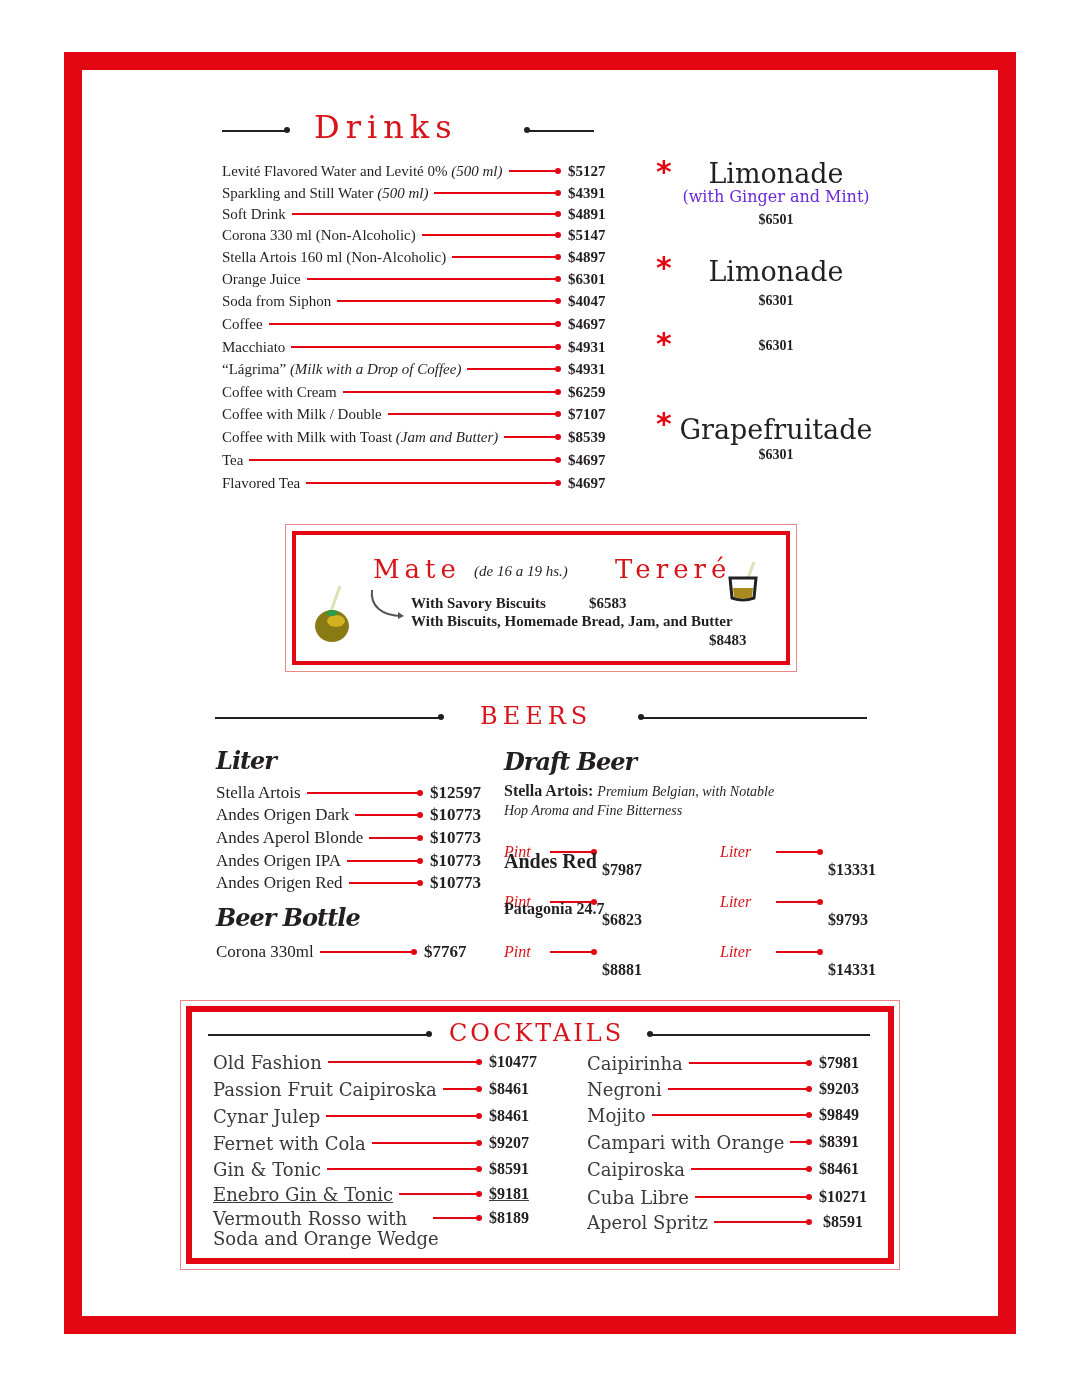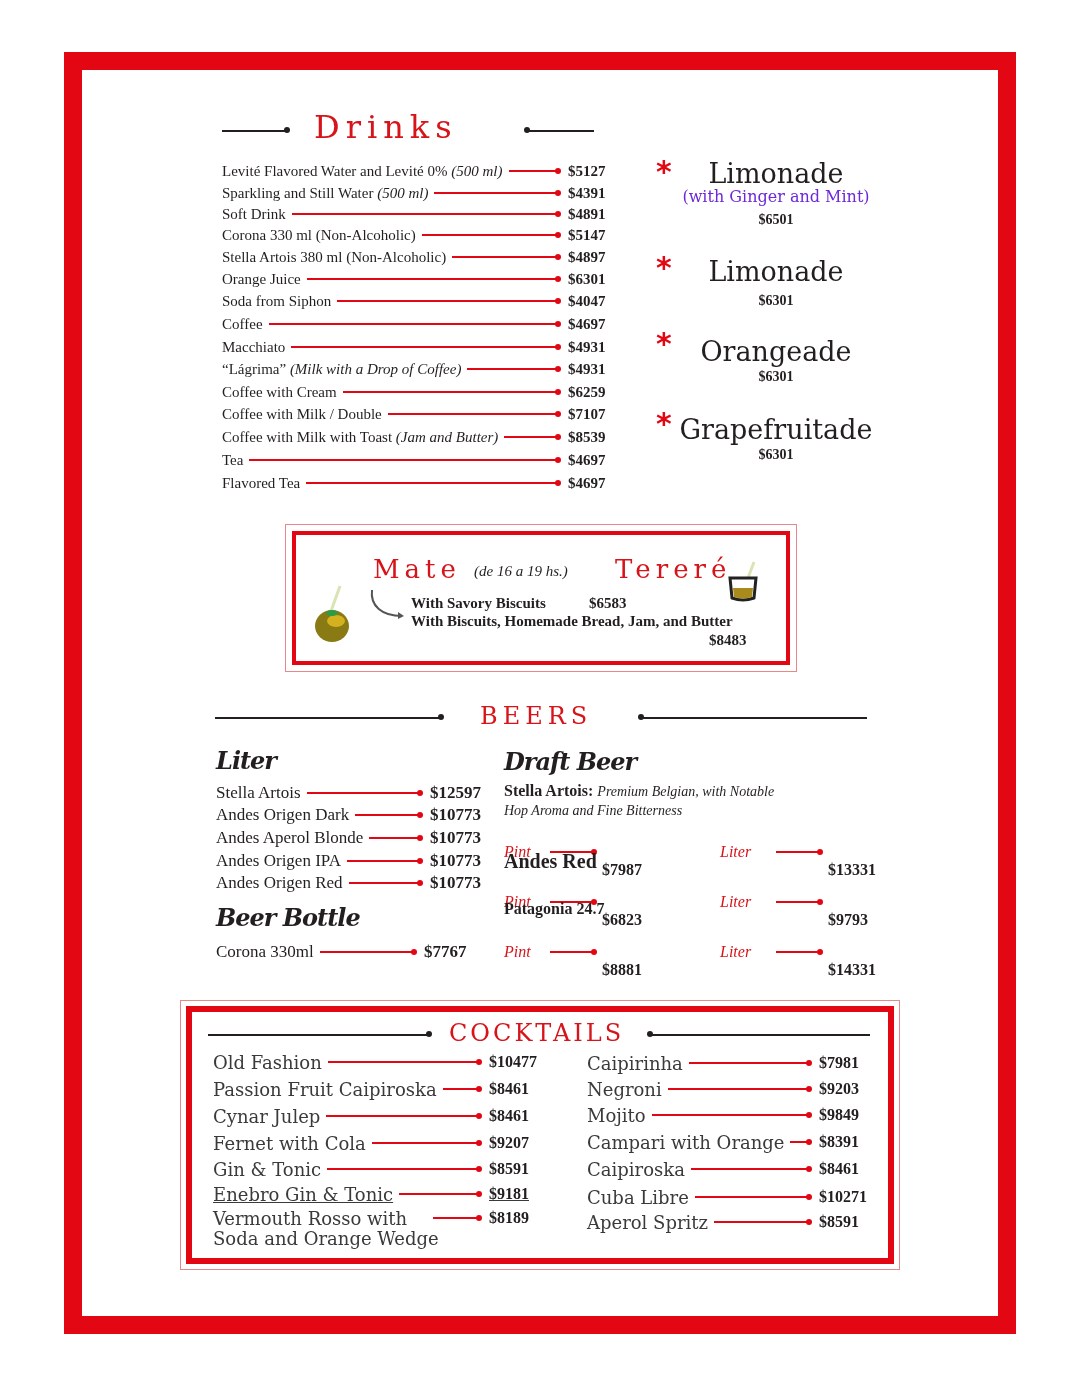--- a/index.html
+++ b/index.html
@@ -80,21 +80,21 @@
       <span class="name">Soft Drink</span>
       <span class="leader"></span>
       <span class="price">$4891</span>
     </div>
   <div class="row drinks-row" style="top:224px;">
       <span class="name">Corona 330 ml (Non-Alcoholic)</span>
       <span class="leader"></span>
       <span class="price">$5147</span>
     </div>
   <div class="row drinks-row" style="top:246px;">
-      <span class="name">Stella Artois 380 ml (Non-Alcoholic)</span>
+      <span class="name">Stella Artois 160 ml (Non-Alcoholic)</span>
       <span class="leader"></span>
       <span class="price">$4897</span>
     </div>
   <div class="row drinks-row" style="top:268px;">
       <span class="name">Orange Juice</span>
       <span class="leader"></span>
       <span class="price">$6301</span>
     </div>
   <div class="row drinks-row" style="top:290px;">
       <span class="name">Soda from Siphon</span>
@@ -149,21 +149,20 @@
   <div class="sub">(with Ginger and Mint)</div>
   <div class="pr">$6501</div>
 </div>
 <div class="side" style="top:256px;">
   <span class="star" style="top:-6px;">*</span>
   <div class="nm">Limonade</div>
   <div class="pr">$6301</div>
 </div>
 <div class="side" style="top:336px;">
   <span class="star" style="top:-10px;">*</span>
-  <div class="nm">Orangeade</div>
   <div class="pr" style="margin-top:2px;">$6301</div>
 </div>
 <div class="side" style="top:414px;">
   <span class="star" style="top:-8px;">*</span>
   <div class="nm">Grapefruitade</div>
   <div class="pr" style="margin-top:2px;">$6301</div>
 </div>
 
 <div class="mate-box">
   <div class="mate-inner"></div>
@@ -344,18 +343,18 @@
   <div class="row ck-row ck-right" style="top:1157px;">
       <span class="name">Caipiroska</span>
       <span class="leader"></span>
       <span class="price">$8461</span>
     </div>
   <div class="row ck-row ck-right" style="top:1185px;">
       <span class="name">Cuba Libre</span>
       <span class="leader"></span>
       <span class="price">$10271</span>
     </div>
-  <div class="row ck-row ck-right" style="top:1210px;">
+  <div class="row ck-row ck-right" style="top:1210px;text-align:right;">
       <span class="name">Aperol Spritz</span>
       <span class="leader"></span>
       <span class="price">$8591</span>
     </div>
 </div>
 
 </body></html>

